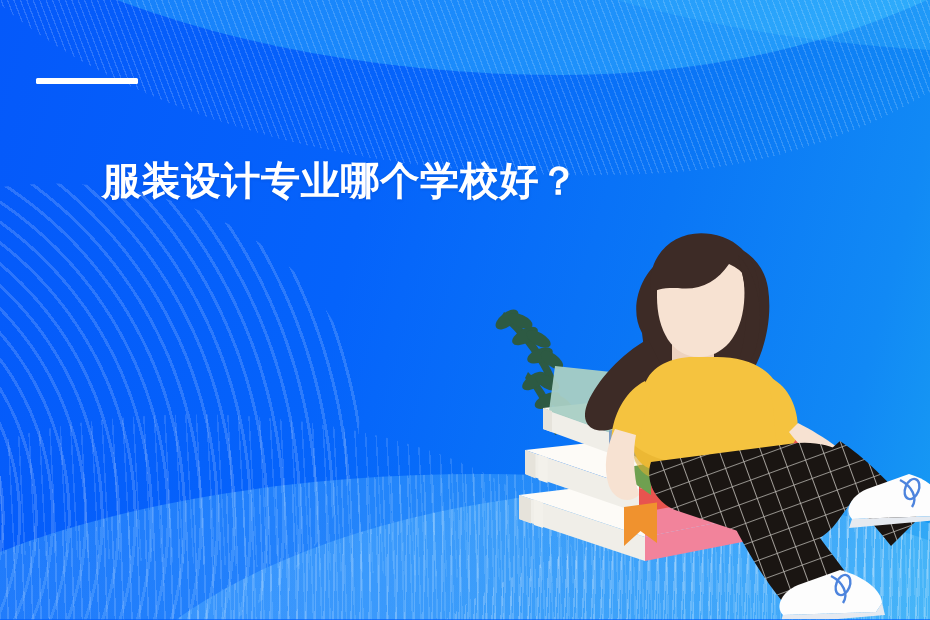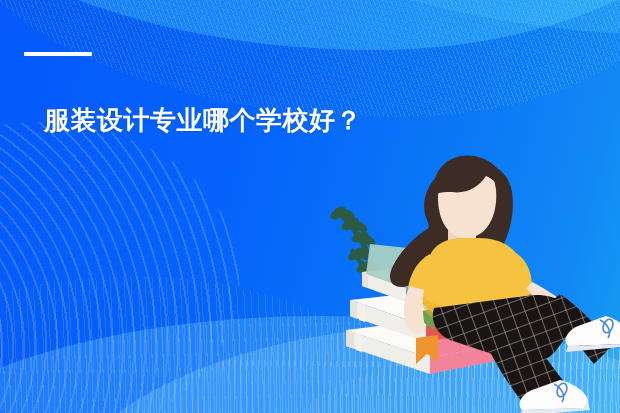--- a/index.html
+++ b/index.html
@@ -125,21 +125,21 @@
   .accent-rule {
     position: absolute;
     left: 24px; top: 52px;
     width: 68px; height: 4px;
     background: #ffffff;
     border-radius: 1px;
   }
 
   .headline {
     position: absolute;
-    left: 44px; top: 103px;
+    left: 68px; top: 103px;
     font-size: 26px;
     line-height: 34px;
     font-weight: bold;
     color: #ffffff;
     letter-spacing: 0.5px;
     white-space: nowrap;
     text-shadow: 0 1px 2px rgba(0,40,120,.18);
   }
 
   

